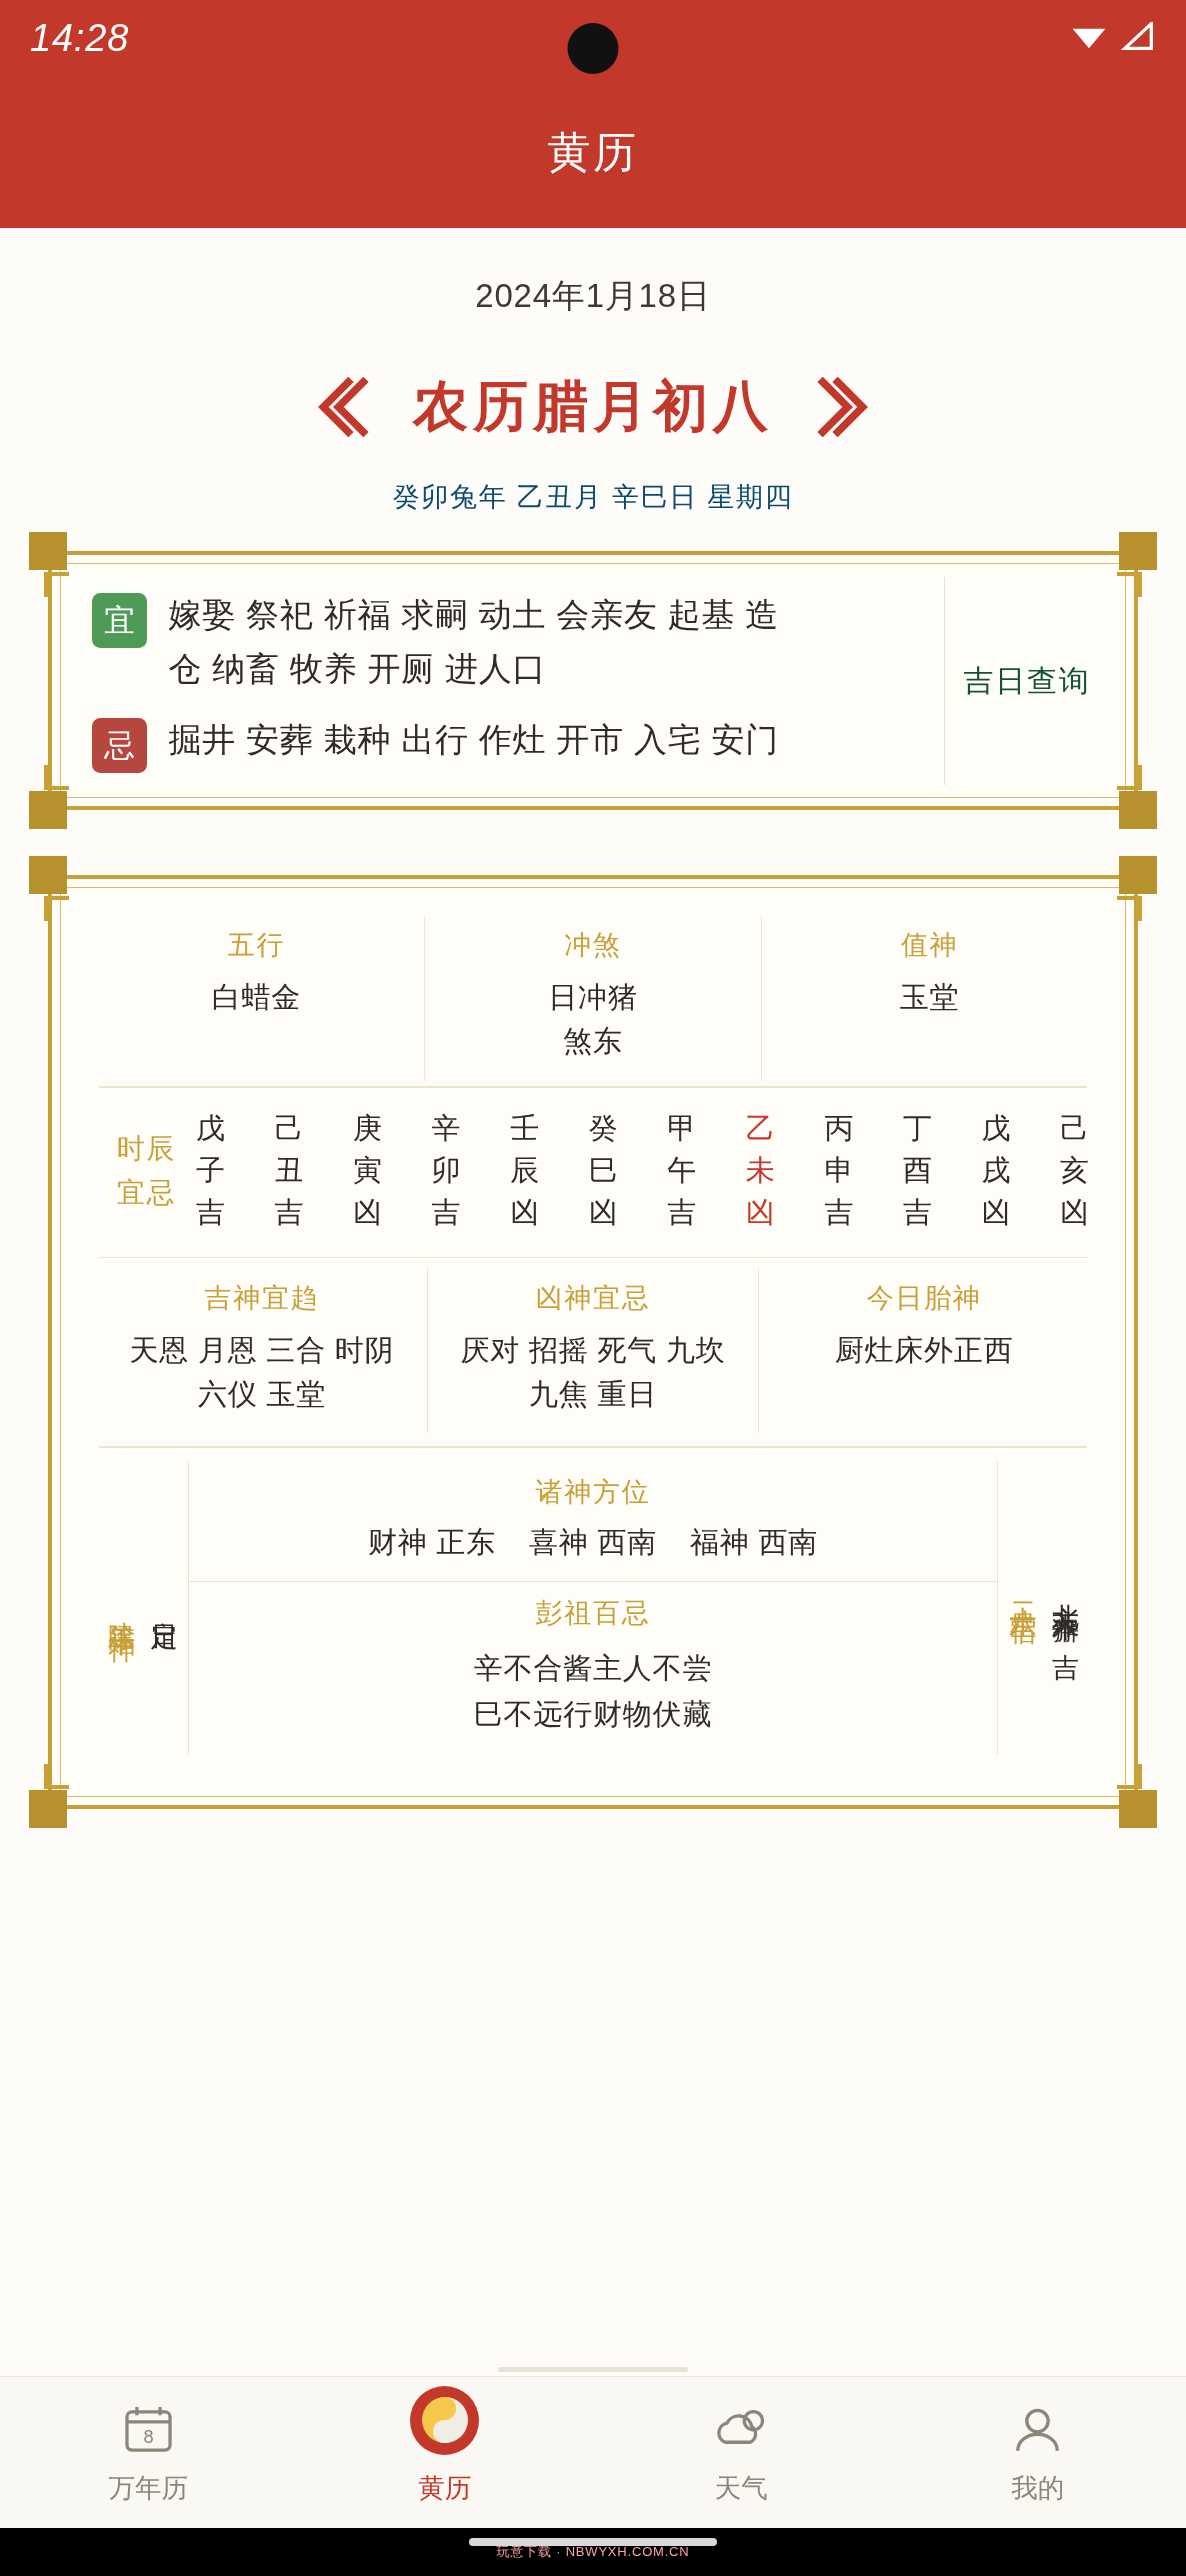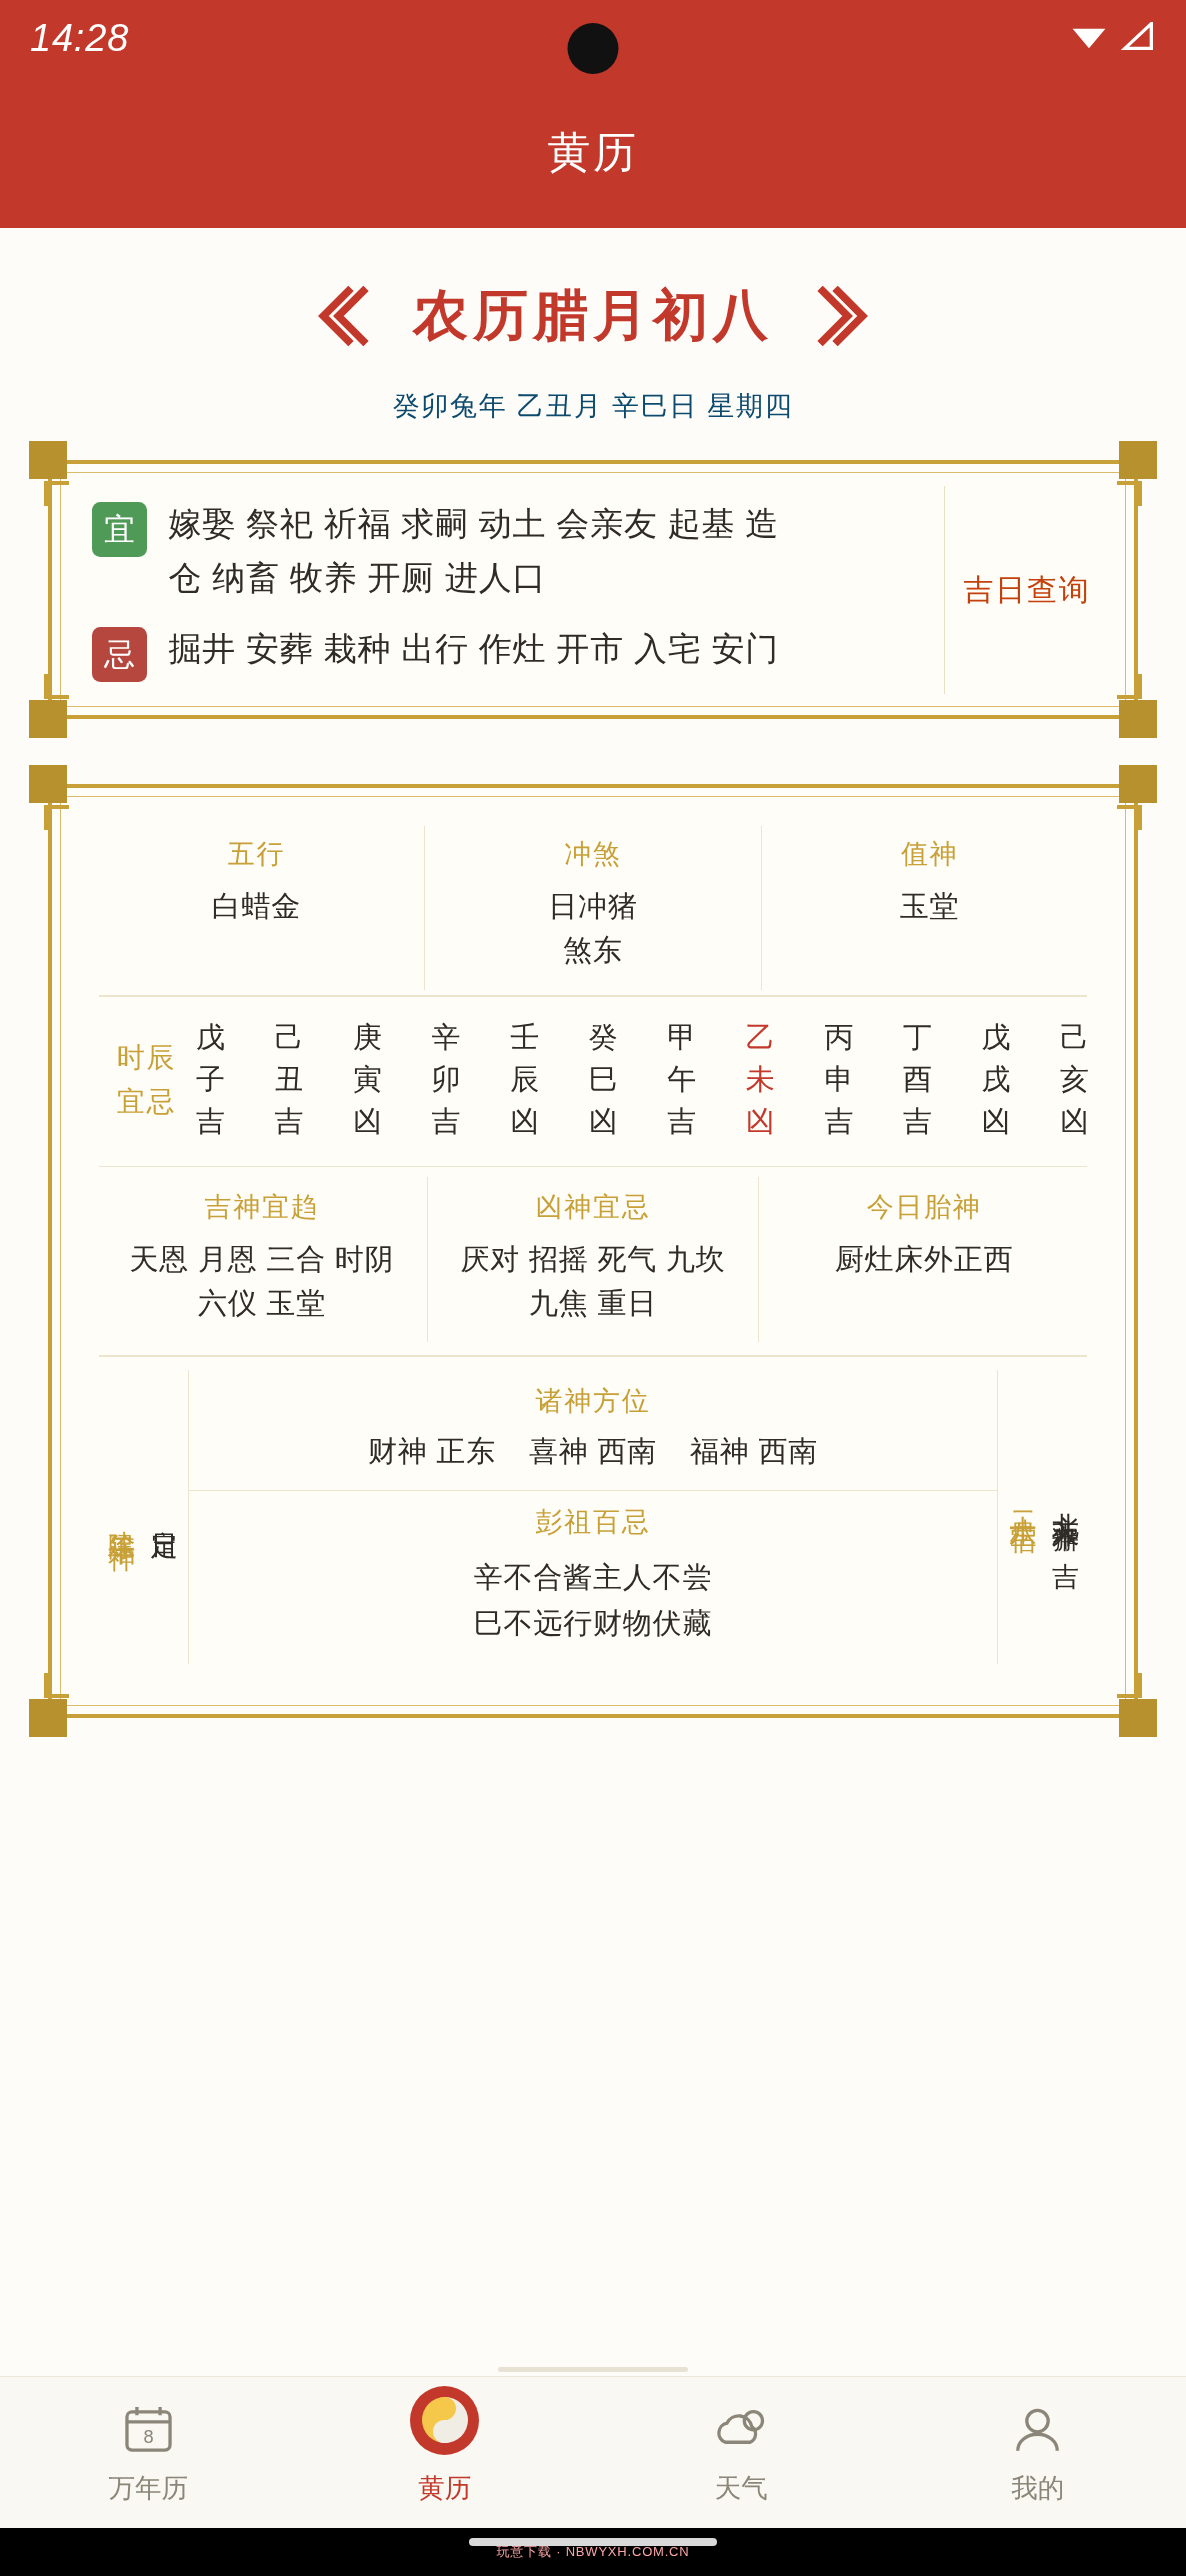--- a/index.html
+++ b/index.html
@@ -170,21 +170,21 @@
     max-width: 629px;
   }
   .yiji-right {
     flex: 0 0 165px;
     border-left: 1.7px solid #e7dfc6;
     display: flex;
     align-items: center;
     justify-content: center;
   }
   .lucky-link {
-    color: #c2410c;
+    color: #14532d;
     font-size: 30px;
     line-height: 1.5;
     text-align: center;
     letter-spacing: 1.7px;
   }
 
   
   .details { padding: 16.5px 11.6px; }
   .trio {
     display: flex;
@@ -395,20 +395,21 @@
         <span class="signal-ico">
           <svg width="33" height="28" viewBox="0 0 40 34">
               <path d="M38 2 L38 32 L6 32 Z" fill="none" stroke="#ffffff" stroke-width="4"></path>
             </svg>
         </span>
       </div>
     </div>
     <div class="app-title">黄历</div>
   </div>
 
+  <div class="solar-date">2024年1月18日</div>
 
   <div class="lunar-row">
     <span class="arrow">
       <svg width="55" height="60" viewBox="0 0 66 72">
         <path d="M40 6 L10 36 L40 66" fill="none" stroke="#c2392c" stroke-width="9" stroke-linecap="square"></path>
         <path d="M58 6 L28 36 L58 66" fill="none" stroke="#c2392c" stroke-width="9" stroke-linecap="square"></path>
       </svg>
     </span>
     <span class="lunar-title">农历腊月初八</span>
     <span class="arrow">

